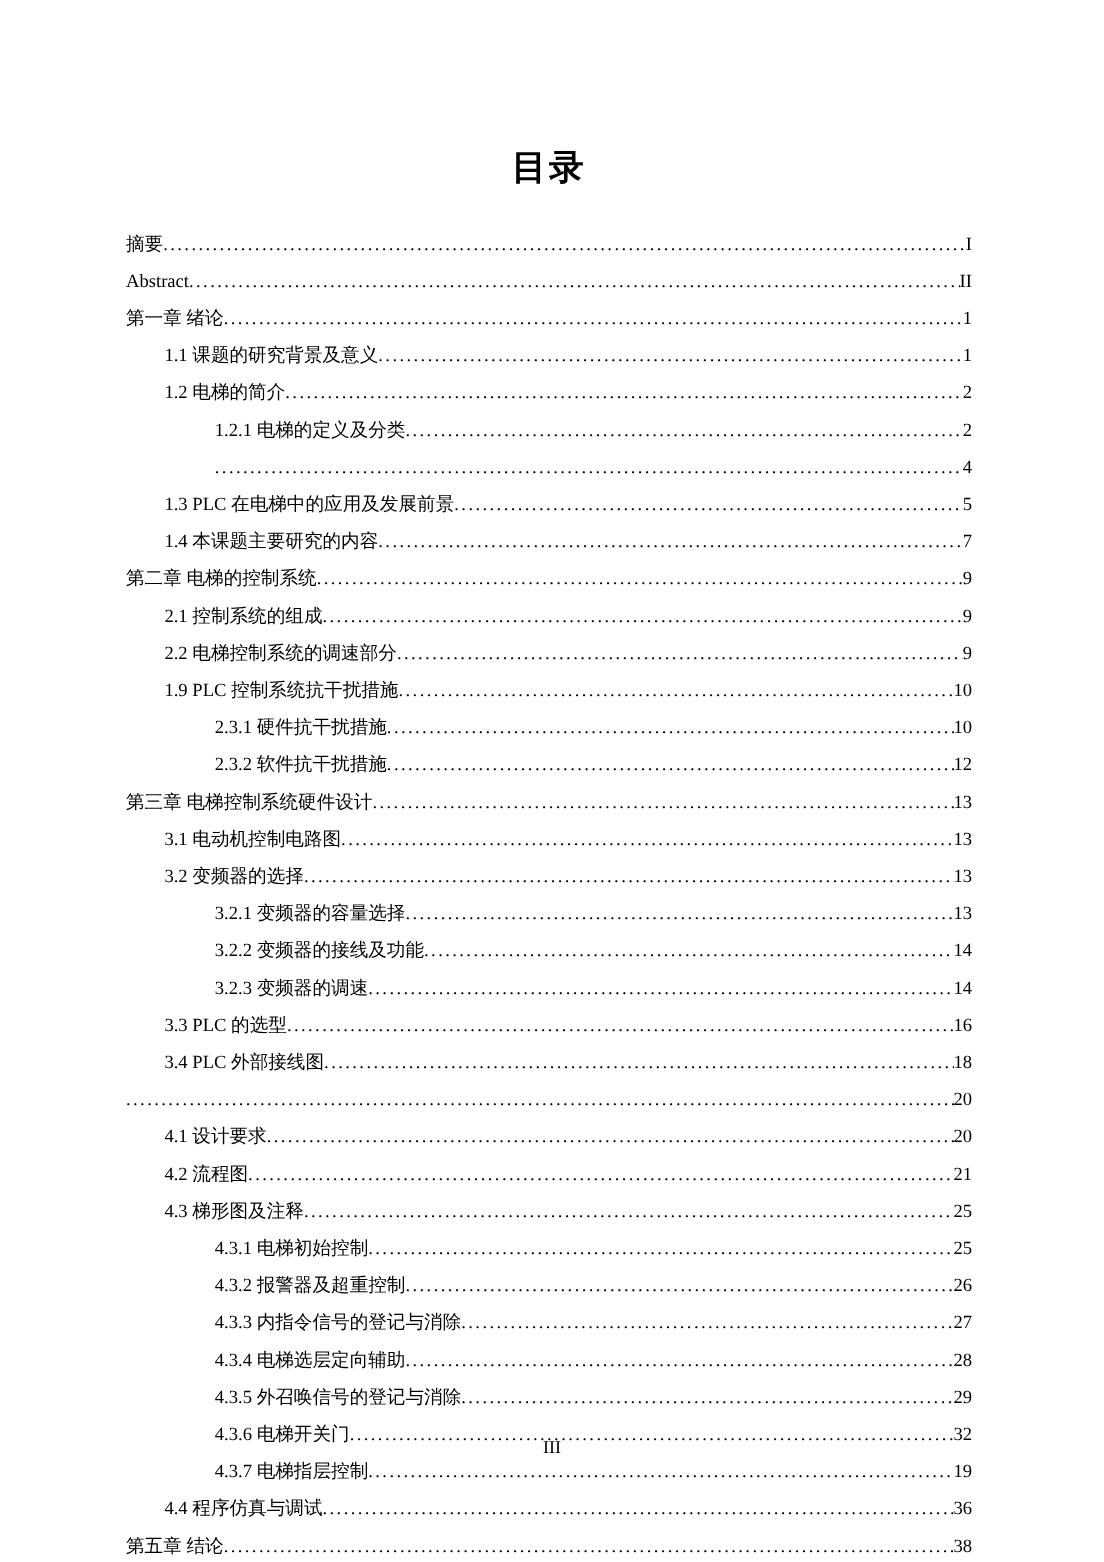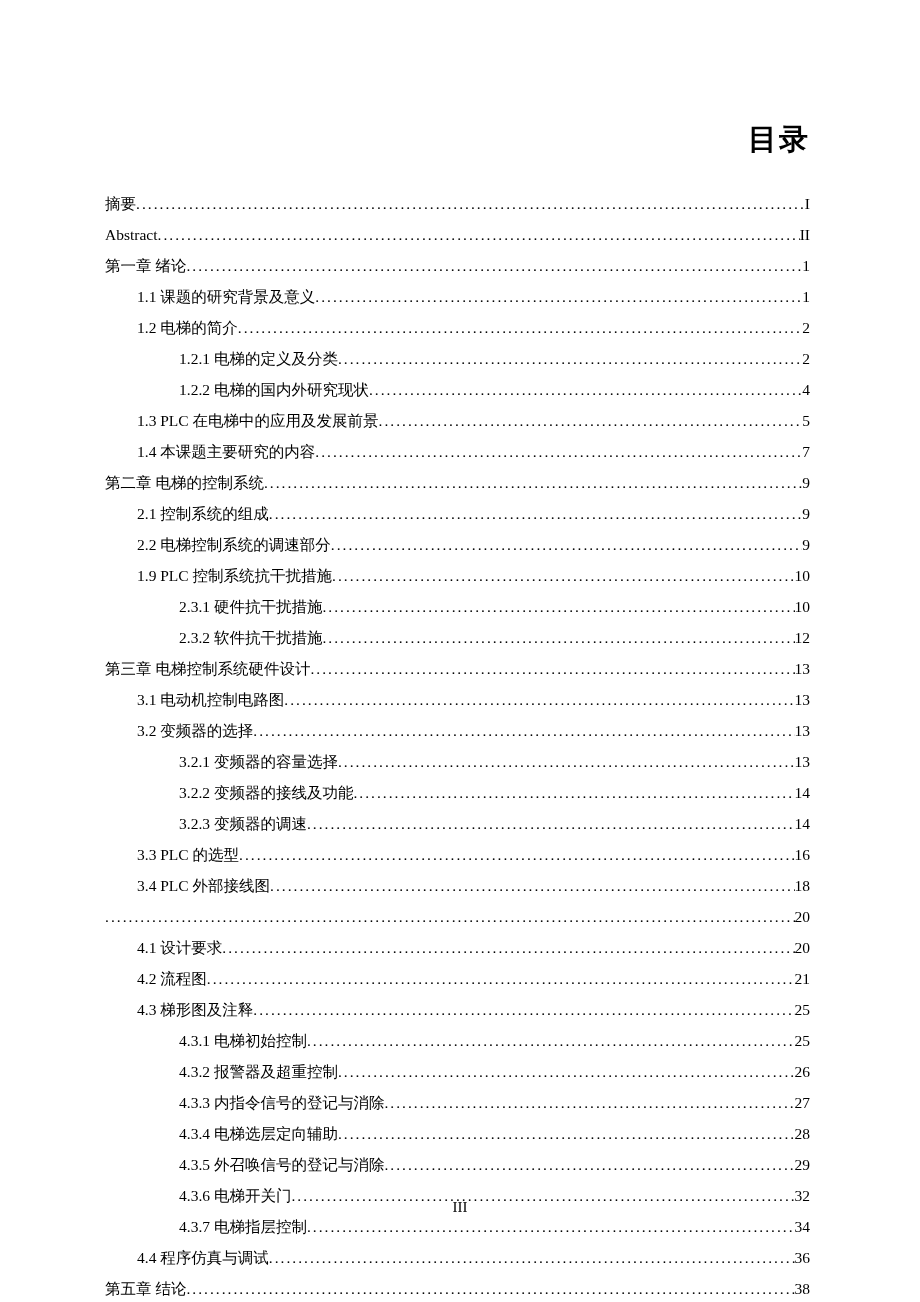--- a/index.html
+++ b/index.html
@@ -12,21 +12,21 @@
       font-family: "SimSun", "宋体", "Times New Roman", serif;
       width: 920px;
       height: 1302px;
       position: relative;
       color: #000;
     }
     .page {
       padding: 120px 110px 0 105px;
     }
     .title {
-      text-align: right;
+      text-align: center;
       font-size: 29px;
       font-weight: bold;
       margin-bottom: 28px;
       letter-spacing: 2px;
     }
     .toc-line {
       display: flex;
       align-items: flex-end;
       white-space: nowrap;
       font-size: 15.5px;
@@ -89,21 +89,20 @@
         <span class="label">1.2 电梯的简介 </span>
         <span class="dots">............................................................................................................................................................................................................................................................................................................</span>
         <span class="page-num">2</span>
       </div>
       <div class="toc-line indent-2">
         <span class="label">1.2.1 电梯的定义及分类 </span>
         <span class="dots">............................................................................................................................................................................................................................................................................................................</span>
         <span class="page-num">2</span>
       </div>
       <div class="toc-line indent-2">
-        <span class="label">1.2.2 电梯的国内外研究现状 </span>
         <span class="dots">............................................................................................................................................................................................................................................................................................................</span>
         <span class="page-num">4</span>
       </div>
       <div class="toc-line indent-1">
         <span class="label">1.3 PLC 在电梯中的应用及发展前景 </span>
         <span class="dots">............................................................................................................................................................................................................................................................................................................</span>
         <span class="page-num">5</span>
       </div>
       <div class="toc-line indent-1">
         <span class="label">1.4 本课题主要研究的内容 </span>
@@ -225,21 +224,21 @@
         <span class="page-num">29</span>
       </div>
       <div class="toc-line indent-2">
         <span class="label">4.3.6 电梯开关门 </span>
         <span class="dots">............................................................................................................................................................................................................................................................................................................</span>
         <span class="page-num">32</span>
       </div>
       <div class="toc-line indent-2">
         <span class="label">4.3.7 电梯指层控制 </span>
         <span class="dots">............................................................................................................................................................................................................................................................................................................</span>
-        <span class="page-num">34</span>
+        <span class="page-num">19</span>
       </div>
       <div class="toc-line indent-1">
         <span class="label">4.4 程序仿真与调试 </span>
         <span class="dots">............................................................................................................................................................................................................................................................................................................</span>
         <span class="page-num">36</span>
       </div>
       <div class="toc-line indent-0">
         <span class="label">第五章 结论 </span>
         <span class="dots">............................................................................................................................................................................................................................................................................................................</span>
         <span class="page-num">38</span>

